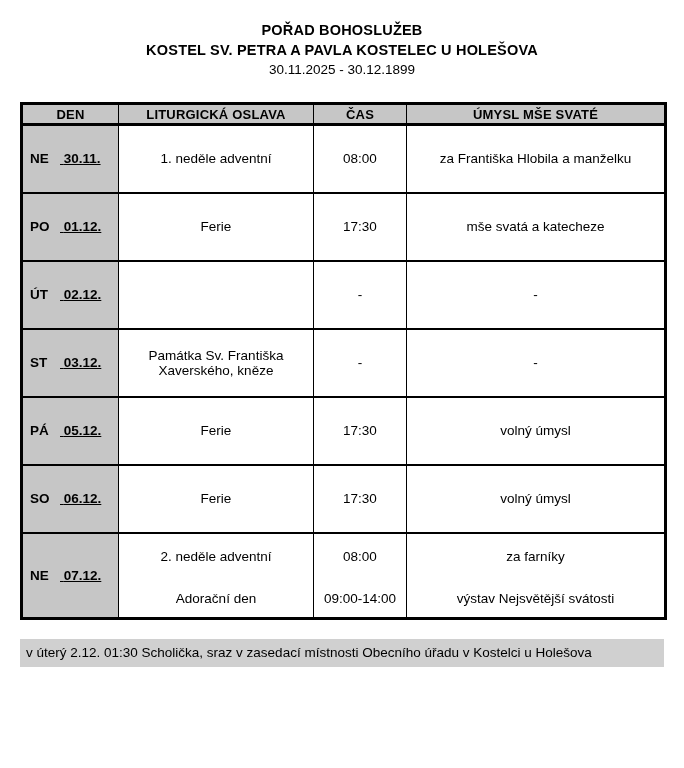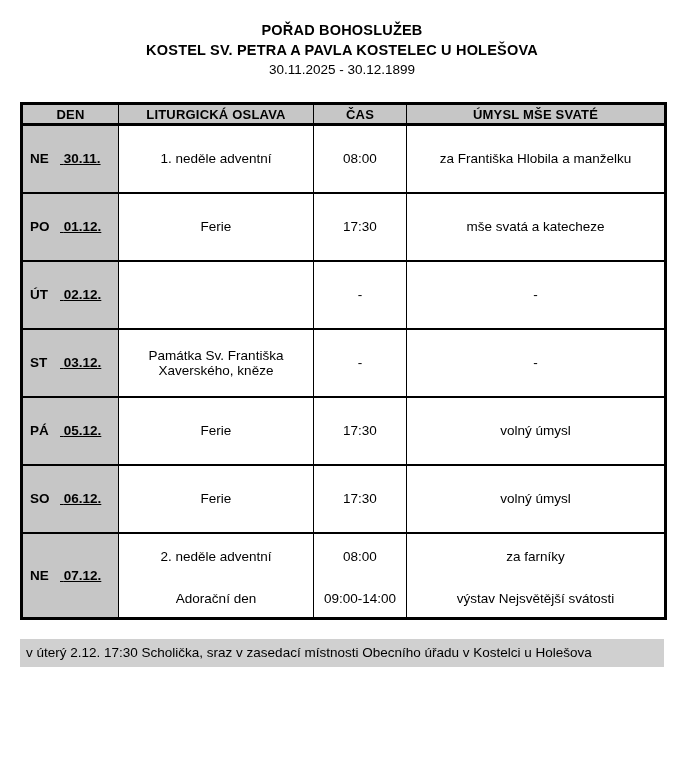--- a/index.html
+++ b/index.html
@@ -296,13 +296,13 @@
     <td>
       <div class="cell">
         <div class="line1">za farníky</div>
         <div class="line2">výstav Nejsvětější svátosti</div>
       </div>
     </td>
   </tr>
 </tbody>
 </table>
 
-<div class="footer-note">v úterý 2.12. 17:30 Scholička, sraz v zasedací místnosti Obecního úřadu v Kostelci u Holešova</div>
+<div class="footer-note">v úterý 2.12. 01:30 Scholička, sraz v zasedací místnosti Obecního úřadu v Kostelci u Holešova</div>
 
 </body></html>

